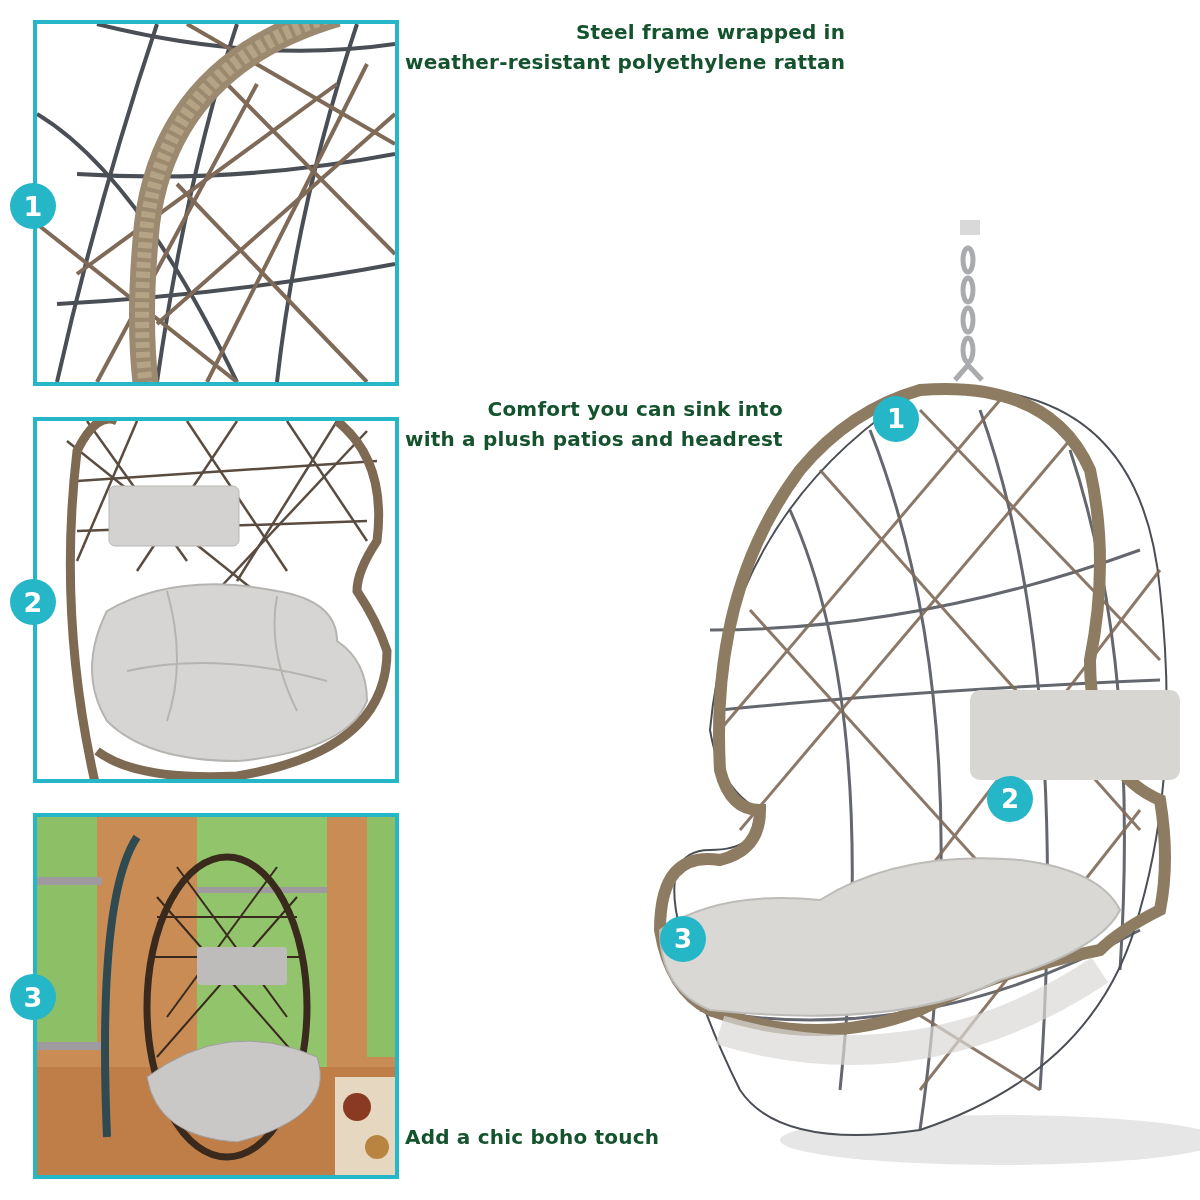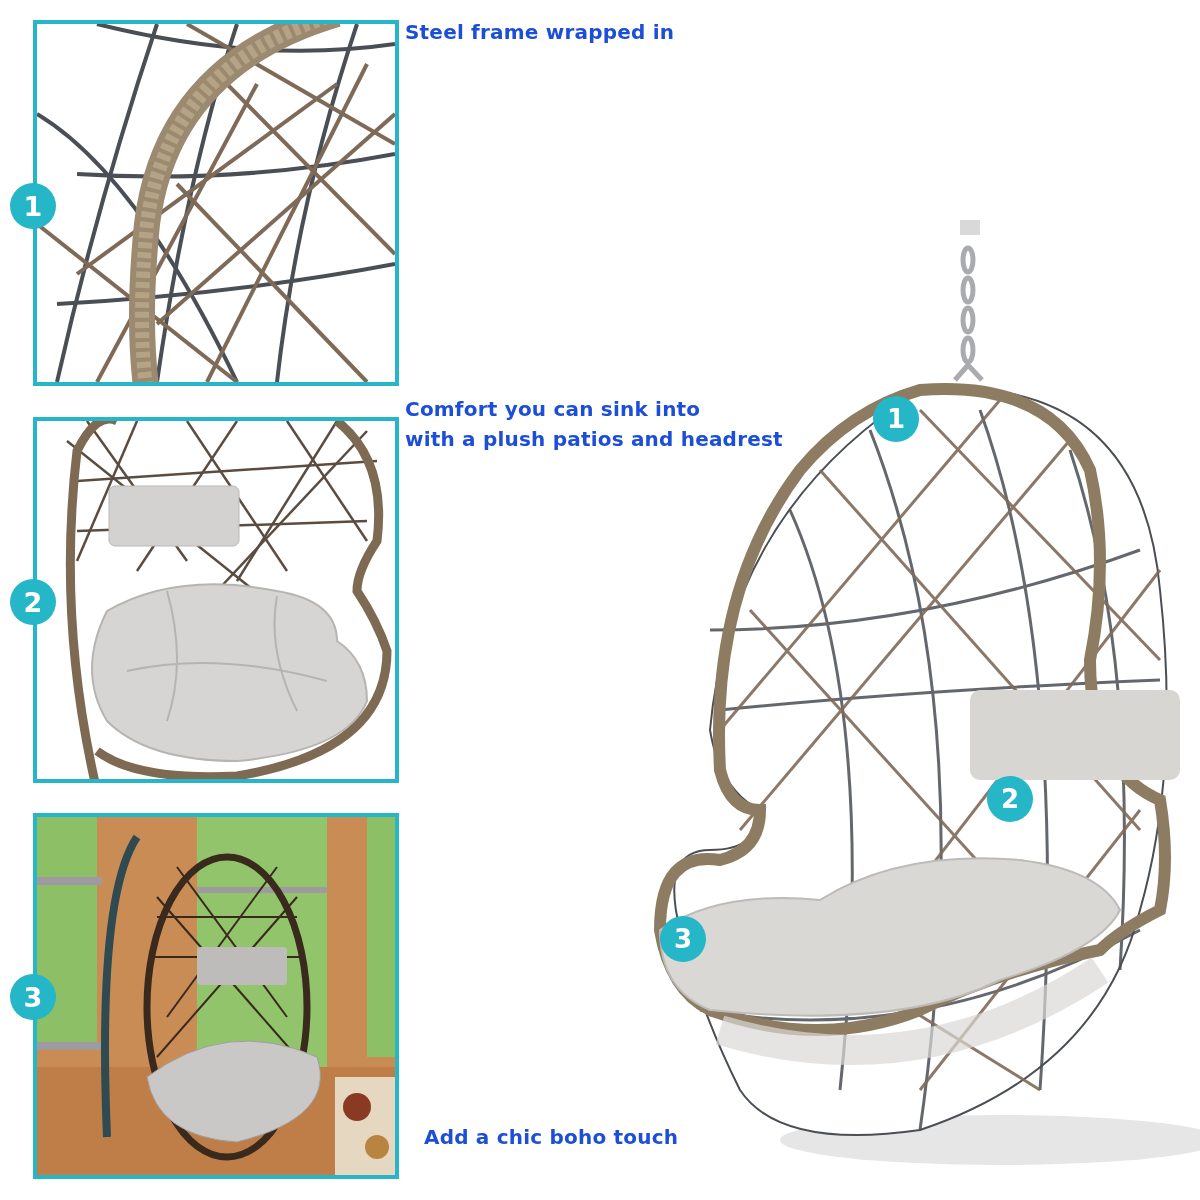--- a/index.html
+++ b/index.html
@@ -4,21 +4,21 @@
 <style>
   html,body{margin:0;padding:0;background:#ffffff;}
   body{width:1200px;height:1200px;position:relative;overflow:hidden;font-family:"DejaVu Sans","Liberation Sans",sans-serif;}
   .panel{position:absolute;left:33px;width:358px;height:358px;border:4px solid #25B6C8;background:#fff;overflow:hidden;}
   .panel svg{display:block;width:100%;height:100%;}
   .badge{position:absolute;width:46px;height:46px;border-radius:50%;background:#25B6C8;color:#fff;
          font-family:"DejaVu Sans","Liberation Sans",sans-serif;font-weight:bold;font-size:27px;
          display:flex;align-items:center;justify-content:center;line-height:1;}
   .badge.small{width:46px;height:46px;font-size:26px;}
   .caption{position:absolute;left:405px;font-family:"DejaVu Sans","Liberation Sans",sans-serif;font-weight:bold;
-           font-size:20px;line-height:30px;color:#1d4ed8;letter-spacing:0.2px;white-space:nowrap;}
+           font-size:20px;line-height:30px;color:#14532d;letter-spacing:0.2px;white-space:nowrap;text-align:right;}
   .hero{position:absolute;left:620px;top:210px;width:580px;height:990px;}
   .hero svg{width:100%;height:100%;display:block;}
 </style>
 </head>
 <body>
 
 <div class="panel" style="top:20px;">
   <svg viewBox="0 0 358 358">
     <g stroke="#4A4E55" stroke-width="4" fill="none">
       <path d="M60 0 Q220 40 358 20"></path>
@@ -39,20 +39,21 @@
       <path d="M150 0 L358 120"></path>
       <path d="M0 200 L200 358"></path>
     </g>
     <path d="M300 -10 Q130 40 110 200 Q100 300 110 370" stroke="#9C8A70" stroke-width="26" fill="none"></path>
     <path d="M300 -10 Q130 40 110 200 Q100 300 110 370" stroke="#B5A386" stroke-width="14" fill="none" stroke-dasharray="6 4"></path>
   </svg>
 </div>
 <div class="badge" style="left:10px;top:183px;">1</div>
 <div class="caption" style="top:17px;">
   <div>Steel frame wrapped in</div>
+  <div>weather-resistant polyethylene rattan</div>
 </div>
 
 <div class="panel" style="top:417px;">
   <svg viewBox="0 0 358 358">
     <g stroke="#5A4C40" stroke-width="2.5" fill="none">
       <path d="M50 0 L150 140"></path>
         <path d="M100 0 L40 140"></path>
         <path d="M150 0 L250 150"></path>
       <path d="M200 0 L100 150"></path>
         <path d="M250 0 L330 120"></path>
@@ -96,21 +97,21 @@
         <path d="M120 100 L260 100"></path>
     </g>
     <rect x="160" y="130" width="90" height="38" rx="4" fill="#BDBCBA"></rect>
     <path d="M110 260 Q190 200 280 240 Q300 300 200 325 Q120 320 110 260 Z" fill="#C9C8C6" stroke="#9F9E9C"></path>
     <rect x="298" y="260" width="60" height="98" fill="#E6D8C0"></rect>
     <circle cx="320" cy="290" r="14" fill="#8A3A22"></circle>
     <circle cx="340" cy="330" r="12" fill="#B88440"></circle>
   </svg>
 </div>
 <div class="badge" style="left:10px;top:974px;">3</div>
-<div class="caption" style="top:1122px;margin-left:19px;">
+<div class="caption" style="top:1122px;">
   <div>Add a chic boho touch</div>
 </div>
 
 <div class="hero">
   <svg viewBox="0 0 580 990">
     <ellipse cx="380" cy="930" rx="220" ry="25" fill="#E6E6E6"></ellipse>
     <rect x="340" y="10" width="20" height="15" fill="#D9D9D9"></rect>
     <g stroke="#A9ABAE" stroke-width="5" fill="none">
       <ellipse cx="348" cy="50" rx="5" ry="12"></ellipse>
       <ellipse cx="348" cy="80" rx="5" ry="12"></ellipse>

